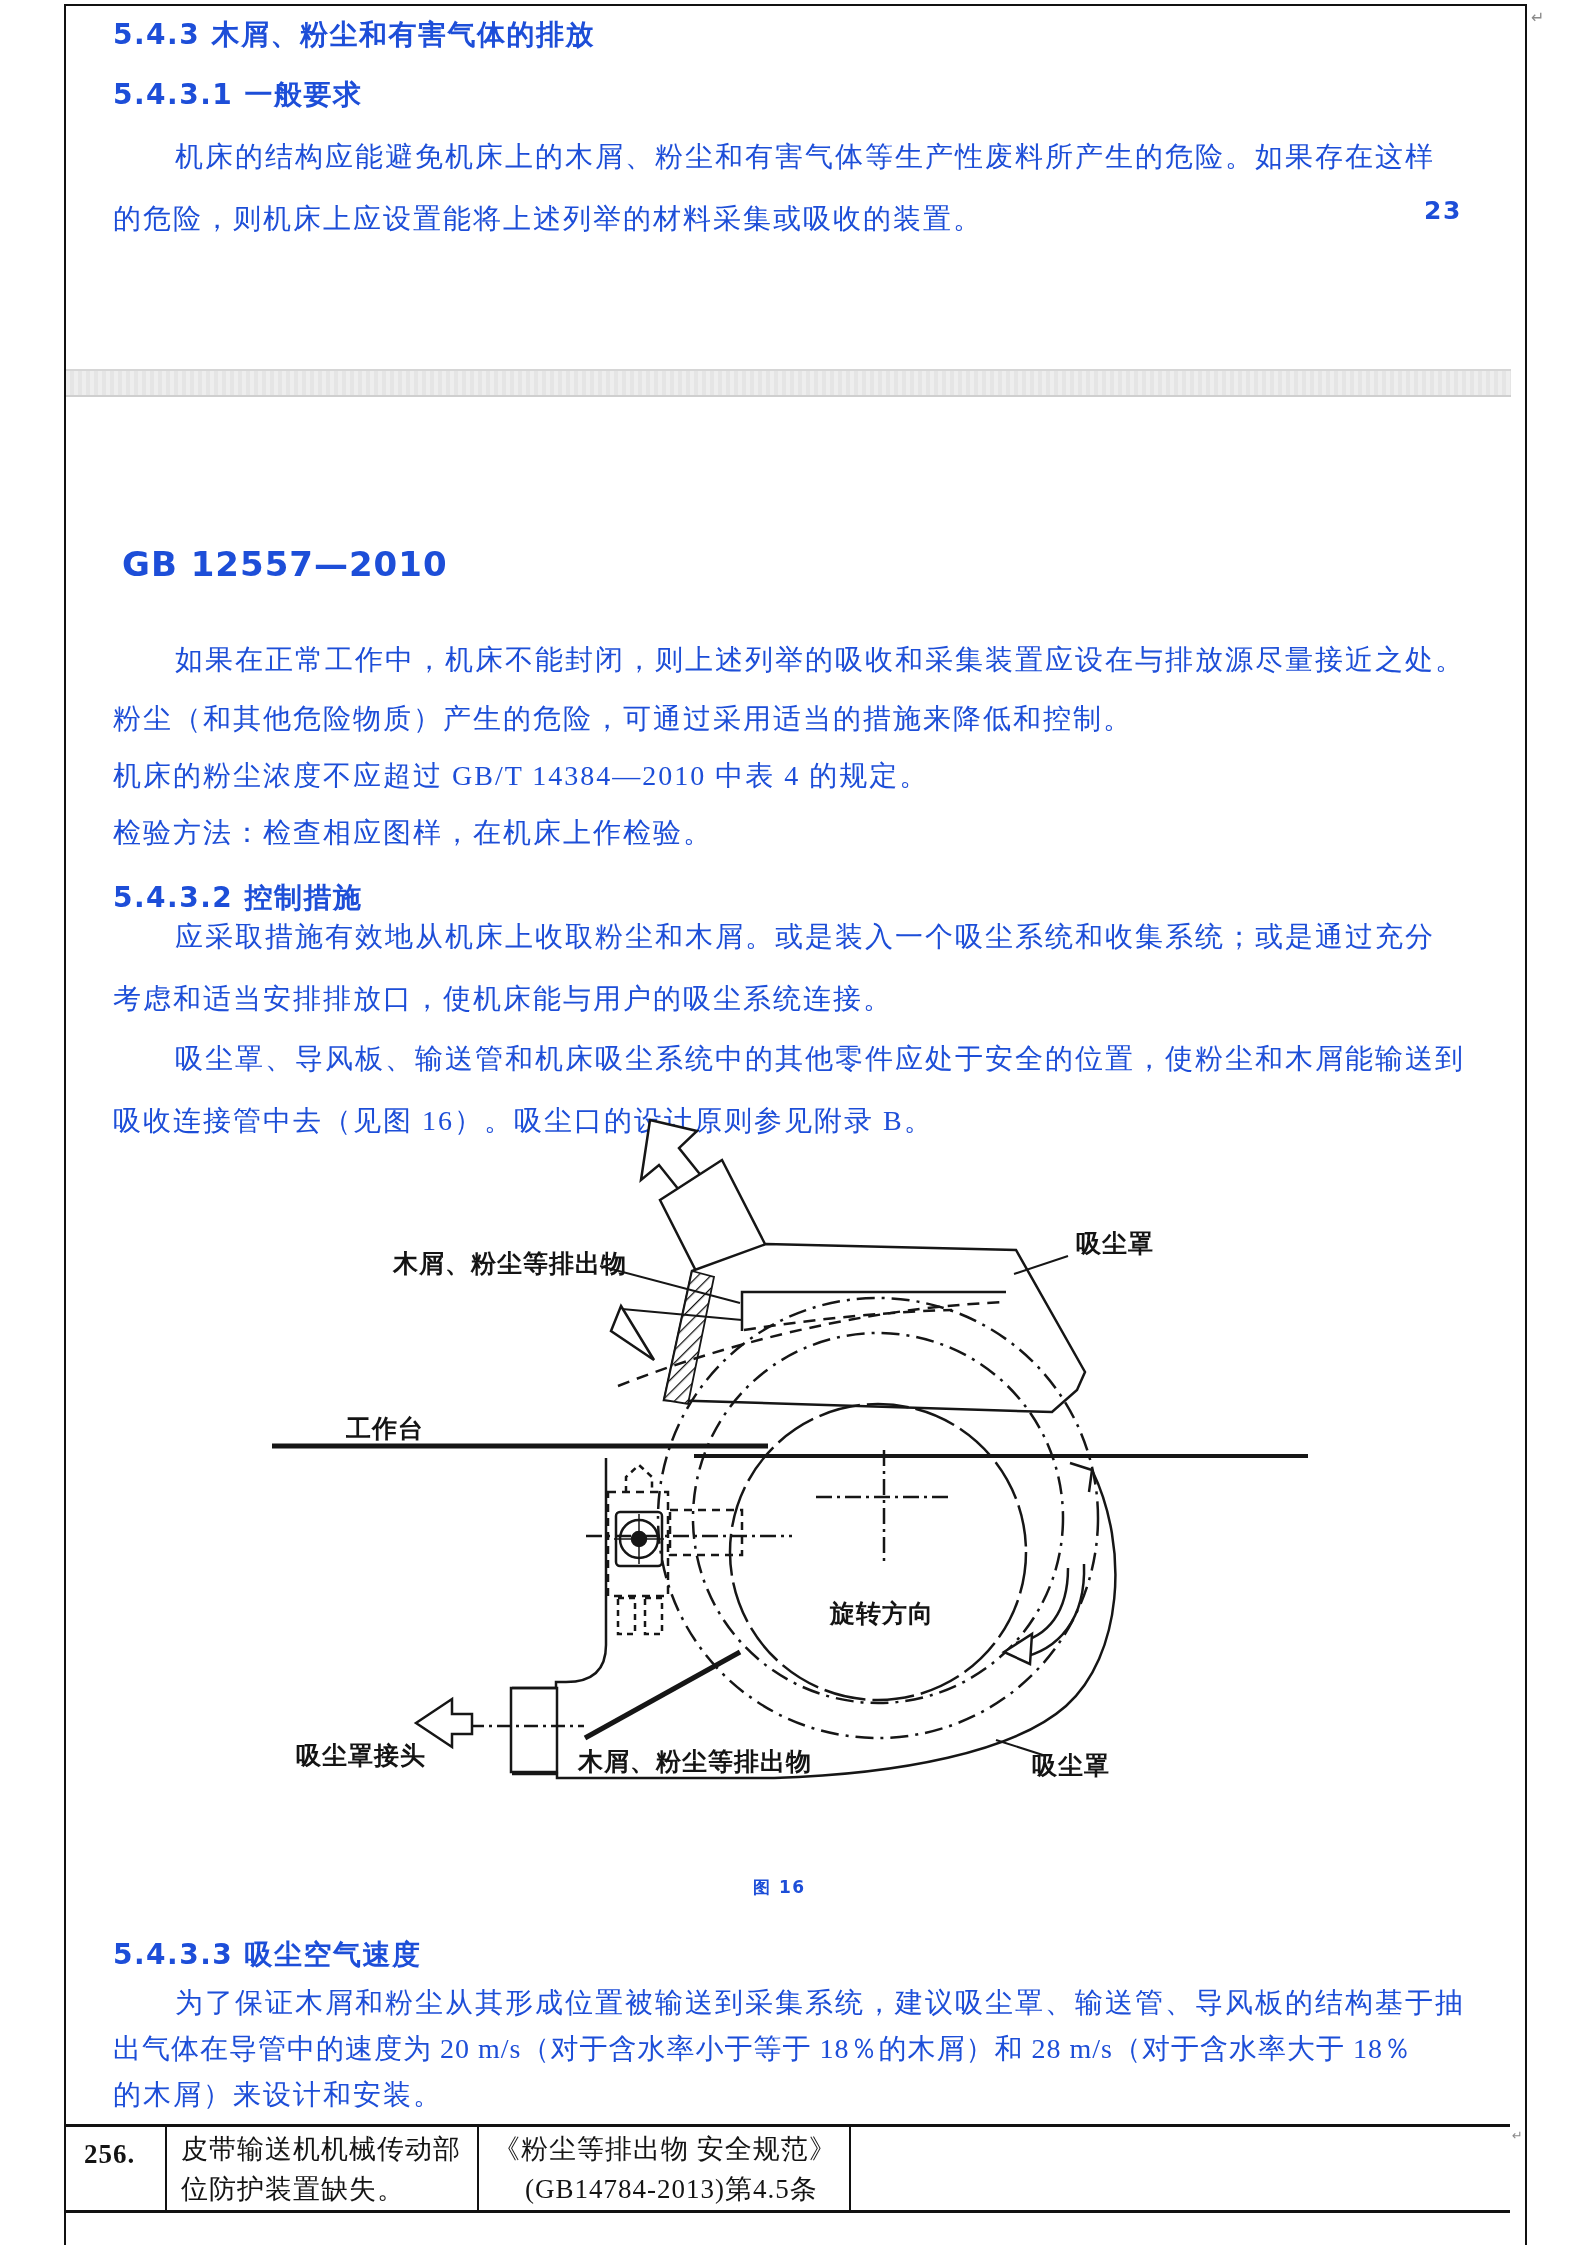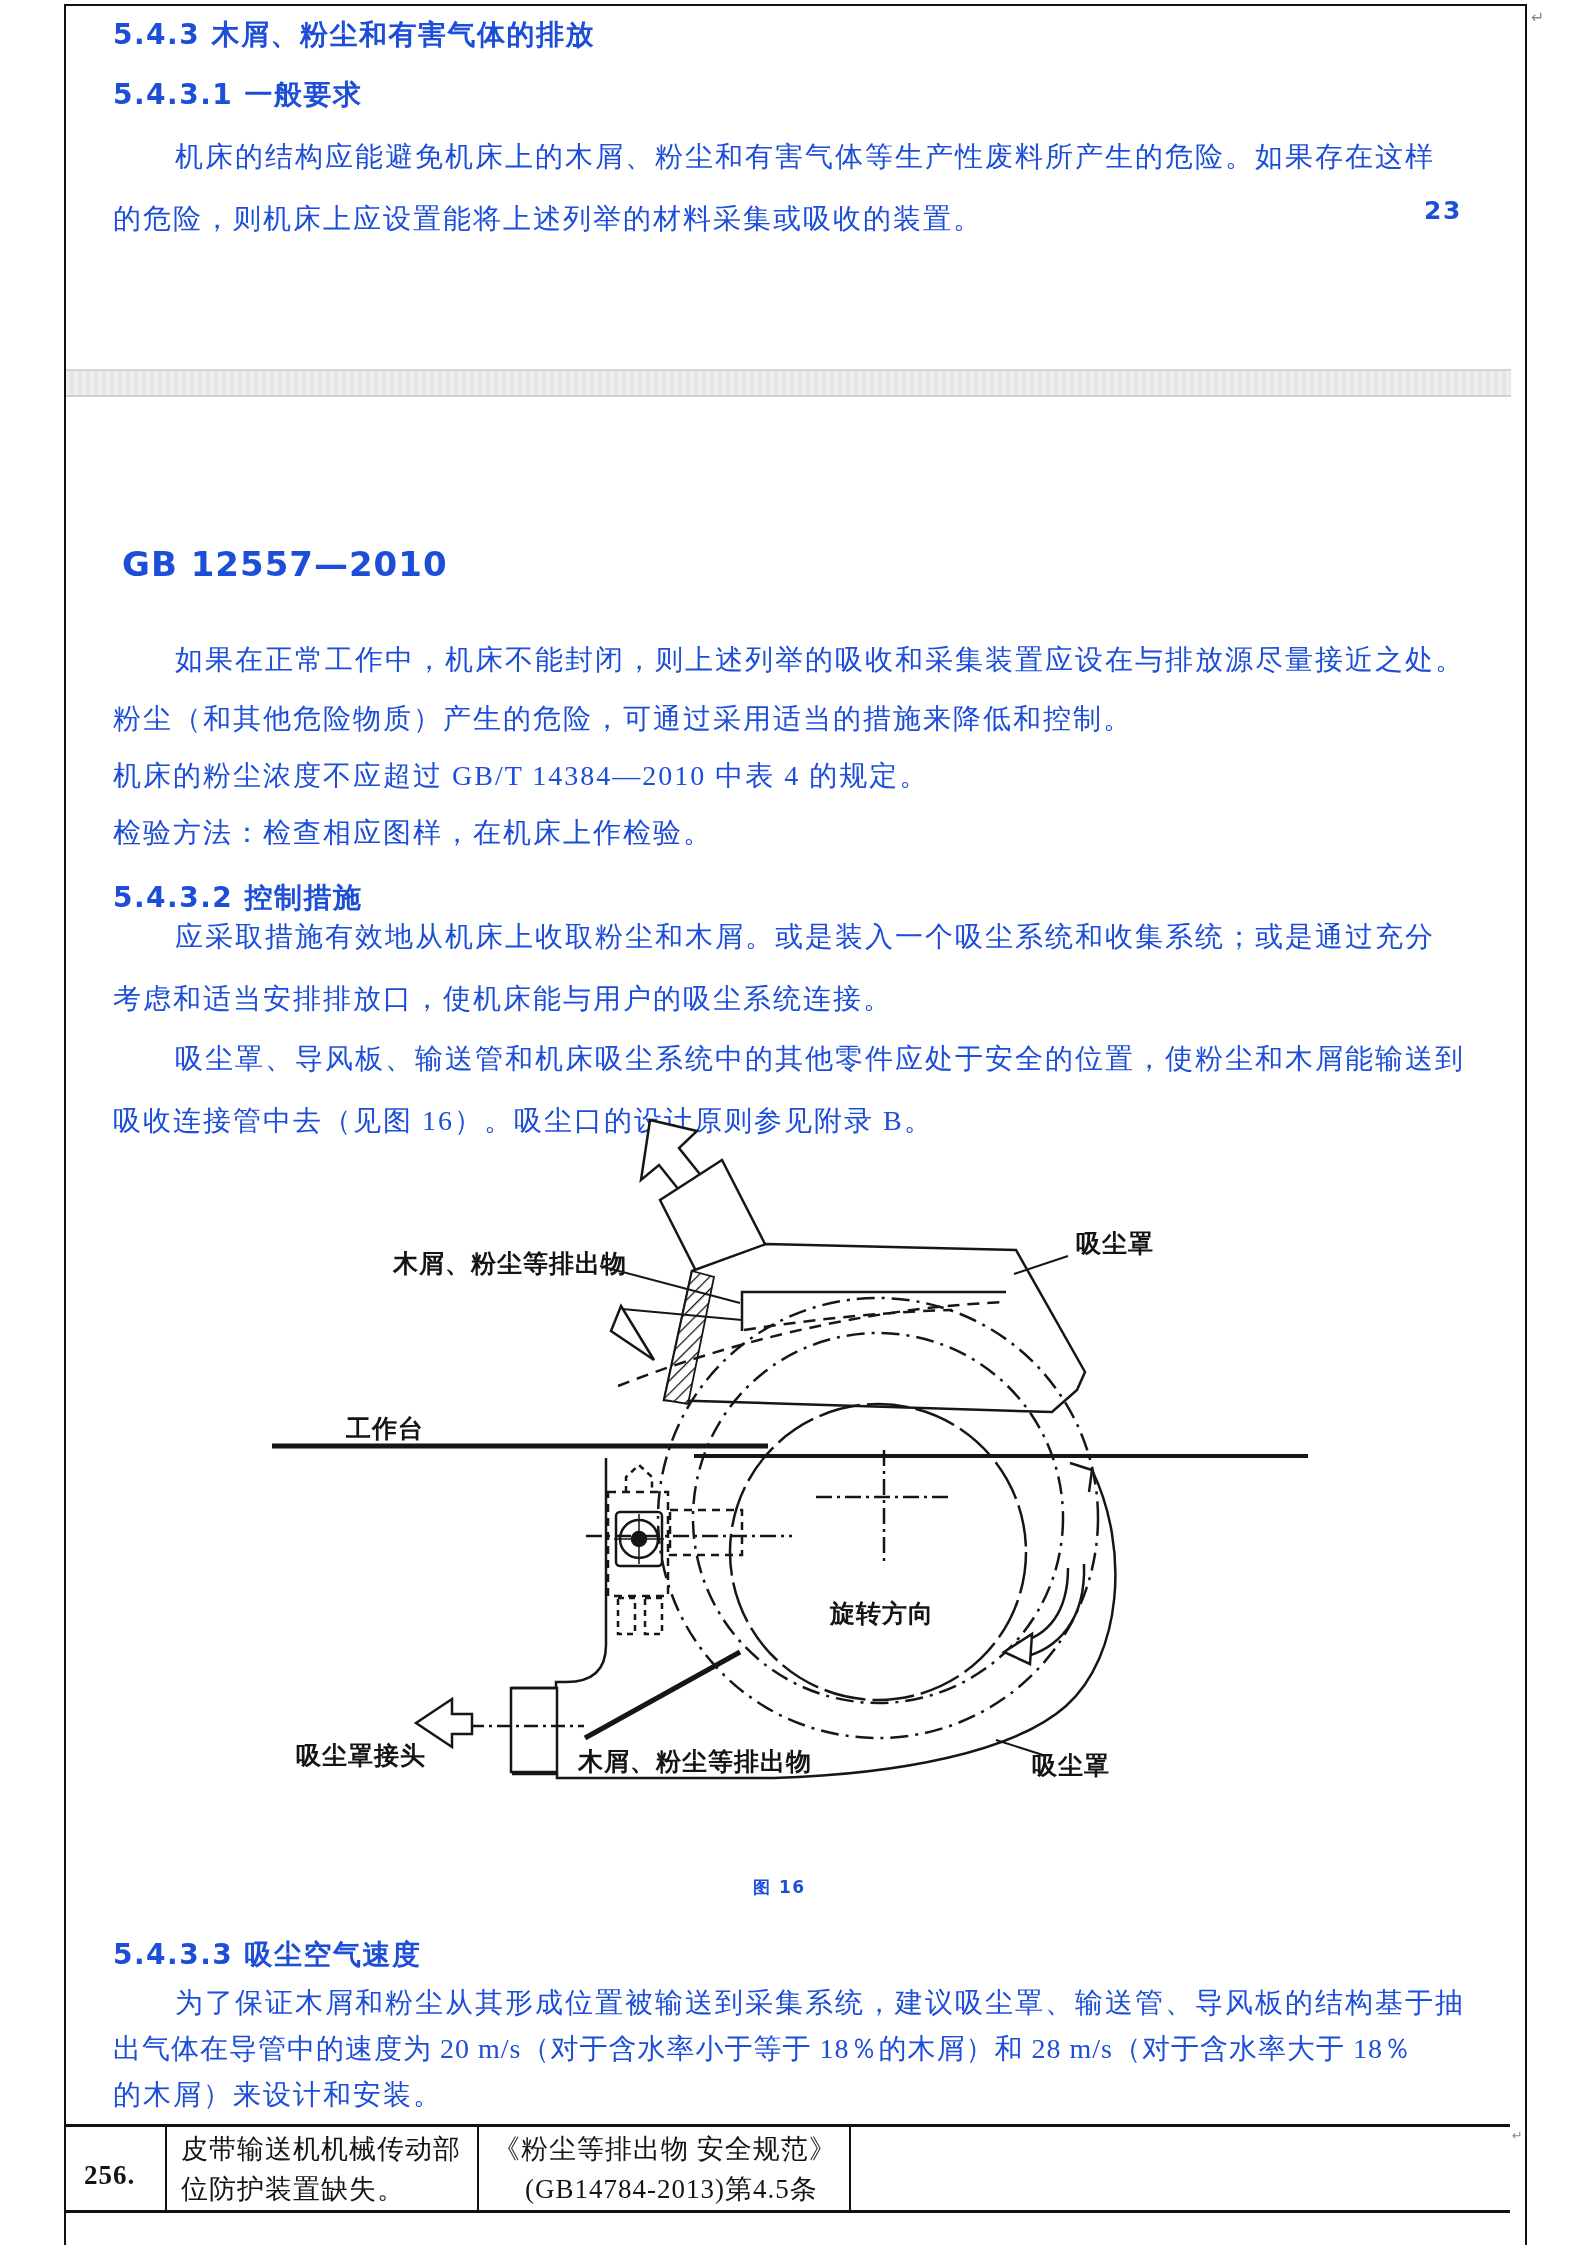--- a/index.html
+++ b/index.html
@@ -128,21 +128,21 @@
 
   <div class="line h" style="left:753px;top:1876px;font-size:17px;">图 16</div>
 
   <div class="line h" style="left:113px;top:1936px;">5.4.3.3  吸尘空气速度</div>
   <div class="line" style="left:175px;top:1984px;">为了保证木屑和粉尘从其形成位置被输送到采集系统，建议吸尘罩、输送管、导风板的结构基于抽</div>
   <div class="line" style="left:113px;top:2030px;letter-spacing:1px;">出气体在导管中的速度为 20 m/s（对于含水率小于等于 18％的木屑）和 28 m/s（对于含水率大于 18％</div>
   <div class="line" style="left:113px;top:2076px;">的木屑）来设计和安装。</div>
 
   <div id="btable">
     <div class="tcell" style="width:99px;">
-      <span class="tl" style="left:18px;top:33px;font-weight:700;">256.</span>
+      <span class="tl" style="left:18px;top:12px;font-weight:700;">256.</span>
     </div>
     <div class="tcell" style="width:310px;">
       <span class="tl" style="left:14px;top:4px;">皮带输送机机械传动部</span>
       <span class="tl" style="left:14px;top:44px;">位防护装置缺失。</span>
     </div>
     <div class="tcell" style="width:370px;">
       <span class="tl" style="left:14px;top:4px;">《粉尘等排出物 安全规范》</span>
       <span class="tl" style="left:14px;top:44px;margin-left:32px;">(GB14784-2013)第4.5条</span>
     </div>
     <div class="tcell" style="flex:1;border-right:none;"></div>

